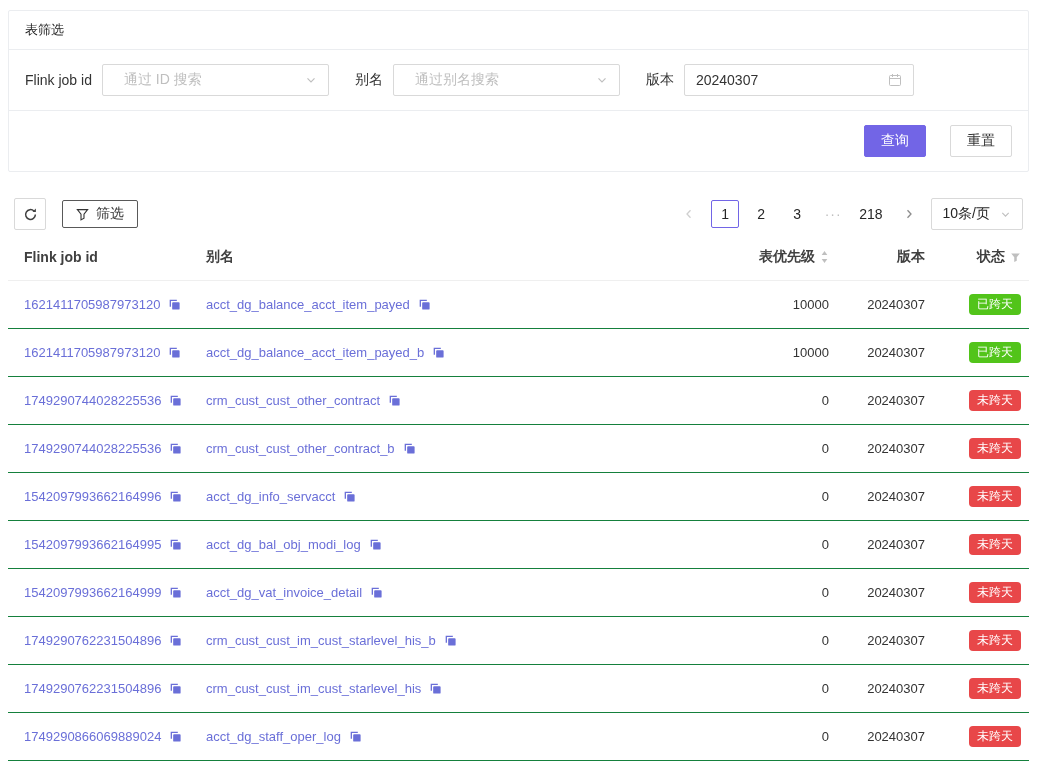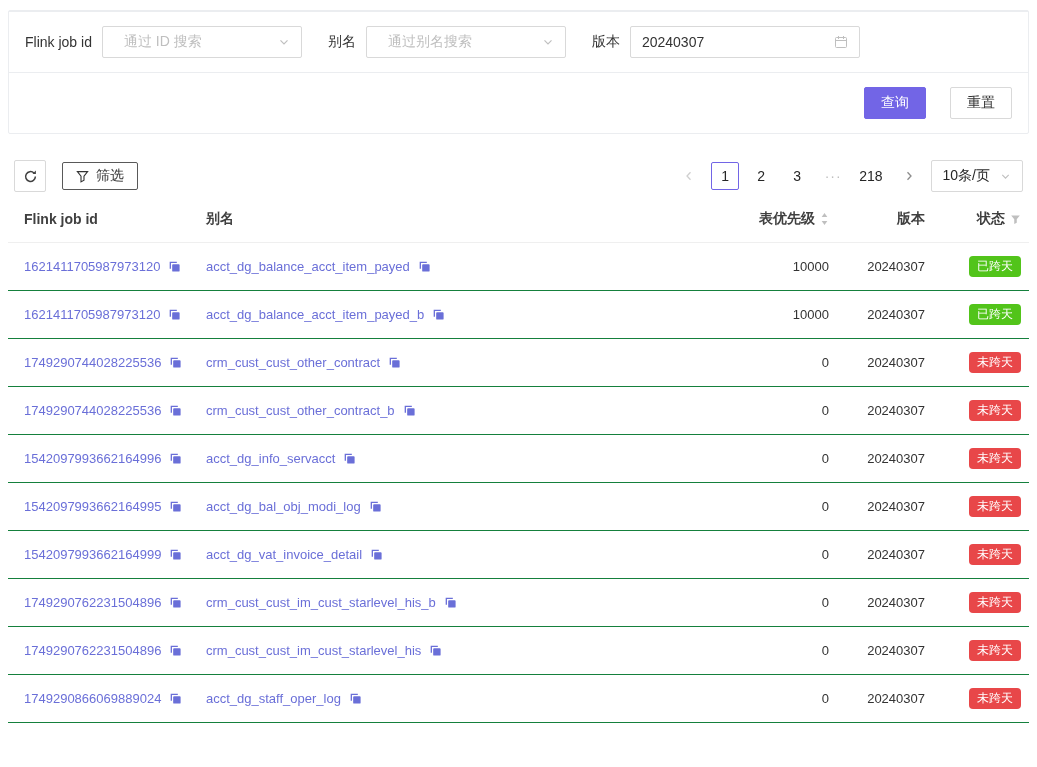--- a/index.html
+++ b/index.html
@@ -13,21 +13,21 @@
 
   
   .card { margin:10px 8px 0; border:1px solid #ebedf0; border-radius:2px; background:#fff; }
   .card-title { padding:10px 16px; font-size:13px; color:#262626; }
   .card-sep { border-top:1px solid #ebedf0; }
   .filters { display:flex; align-items:center; padding:14px 16px; gap:26px; }
   .field { display:flex; align-items:center; gap:10px; }
   .field-label { font-size:14px; color:#333; white-space:nowrap; }
   .control { height:32px; border:1px solid #d9d9d9; border-radius:2px; background:#fff;
              display:flex; align-items:center; justify-content:space-between; padding:0 11px; cursor:pointer; }
-  .select { width:200px;padding-left:21px; }
+  .select { width:227px;padding-left:21px; }
   .date-input { width:230px; }
   .placeholder { color:#bfbfbf; font-size:14px; }
   .value-text { color:#333; font-size:14px; }
   .icon-muted { color:#bfbfbf; display:flex; }
   .actions { display:flex; justify-content:flex-end; gap:24px; padding:14px 16px; }
   .btn { height:32px; padding:0 16px; border-radius:2px; font-size:14px; display:inline-flex;
          align-items:center; justify-content:center; cursor:pointer; border:1px solid #d9d9d9;
          background:#fff; color:#333; white-space:nowrap; }
   .btn-primary { background:var(--accent); border-color:var(--accent); color:#fff; }
 
@@ -76,20 +76,21 @@
   .link { color:var(--link); cursor:pointer; }
   .copy-icon { color:var(--link); display:inline-block; vertical-align:-2px; margin-left:8px; cursor:pointer; }
   .badge { display:inline-block; padding:3px 8px; font-size:12px; line-height:1.25; border-radius:4px; color:#fff; }
   .badge.success { background:var(--success); }
   .badge.danger { background:var(--danger); }
 </style>
 </head>
 <body>
 
 <div class="card">
+  <div class="card-title">表筛选</div>
   <div class="card-sep"></div>
   <div class="filters">
     <div class="field">
       <span class="field-label">Flink job id</span>
       <div class="control select">
         <span class="placeholder">通过 ID 搜索</span>
         <span class="icon-muted">
           <svg width="12" height="12" viewBox="0 0 12 12">
               <path d="M2.5 4.3 6 7.8l3.5-3.5" fill="none" stroke="currentColor" stroke-width="1.2"></path>
             </svg>

